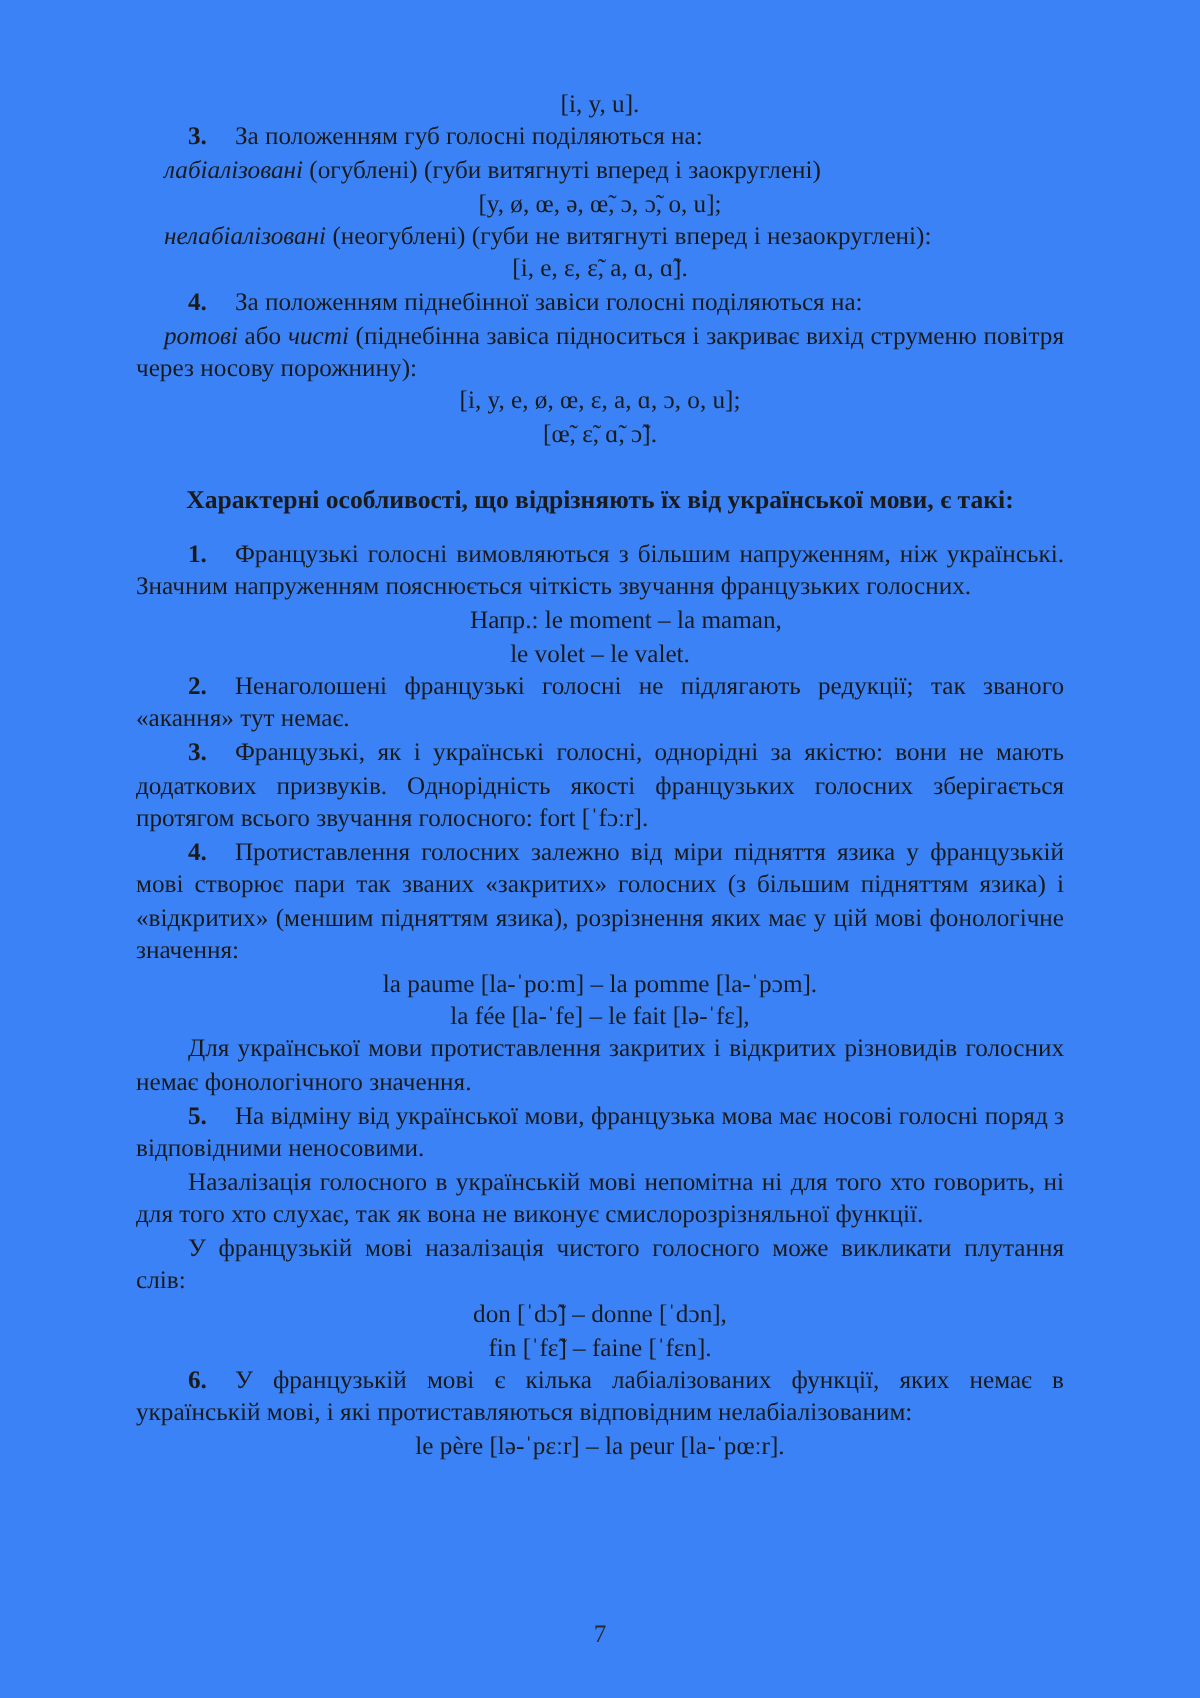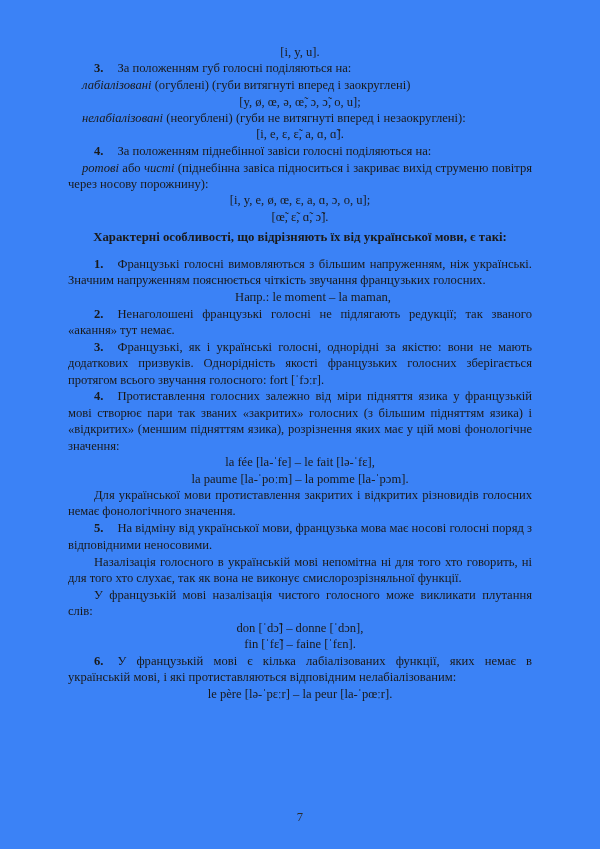--- a/index.html
+++ b/index.html
@@ -56,21 +56,21 @@
     font-style: italic;
   }
   .hang {
     text-indent: 14px;
     text-align: justify;
   }
   .section-title {
     text-align: center;
     font-weight: bold;
     font-size: 12.8px;
-    margin-top: 4px;
+    margin-top: 17px;
     margin-bottom: 10px;
     text-indent: 0;
     line-height: 1.3;
   }
   .page-number {
     position: absolute;
     left: 0;
     right: 0;
     bottom: 24px;
     text-align: center;
@@ -106,29 +106,30 @@
 
     <p class="center">[œ̃, ɛ̃, ɑ̃, ɔ̃].</p>
 
     <p class="section-title">Характерні особливості, що відрізняють їх від української мови, є такі:</p>
 
     <p class="para"><span class="num">1.</span><span class="num-gap"></span><span>Французькі голосні вимовляються з більшим напруженням, ніж українські. Значним напруженням пояснюється чіткість звучання французьких голосних.</span></p>
 
 
     <p class="para nojust">Напр.: le moment – la maman,</p>
 
+    <p class="center">le volet – le valet.</p>
 
     <p class="para"><span class="num">2.</span><span class="num-gap"></span><span>Ненаголошені французькі голосні не підлягають редукції; так званого «акання» тут немає.</span></p>
 
     <p class="para"><span class="num">3.</span><span class="num-gap"></span><span>Французькі, як і українські голосні, однорідні за якістю: вони не мають додаткових призвуків. Однорідність якості французьких голосних зберігається протягом всього звучання голосного: fort [ˈfɔːr].</span></p>
 
     <p class="para"><span class="num">4.</span><span class="num-gap"></span><span>Протиставлення голосних залежно від міри підняття язика у французькій мові створює пари так званих «закритих» голосних (з більшим підняттям язика) і «відкритих» (меншим підняттям язика), розрізнення яких має у цій мові фонологічне значення:</span></p>
 
+    <p class="center">la paume [la-ˈpoːm] – la pomme [la-ˈpɔm].</p>
     <p class="center">la fée [la-ˈfe] – le fait [lə-ˈfɛ],</p>
-    <p class="center">la paume [la-ˈpoːm] – la pomme [la-ˈpɔm].</p>
 
     <p class="para">Для української мови протиставлення закритих і відкритих різновидів голосних немає фонологічного значення.</p>
 
     <p class="para"><span class="num">5.</span><span class="num-gap"></span><span>На відміну від української мови, французька мова має носові голосні поряд з відповідними неносовими.</span></p>
 
     <p class="para">Назалізація голосного в українській мові непомітна ні для того хто говорить, ні для того хто слухає, так як вона не виконує смислорозрізняльної функції.</p>
 
     <p class="para">У французькій мові назалізація чистого голосного може викликати плутання слів:</p>
 
     <p class="center">don [ˈdɔ̃] – donne [ˈdɔn],</p>

